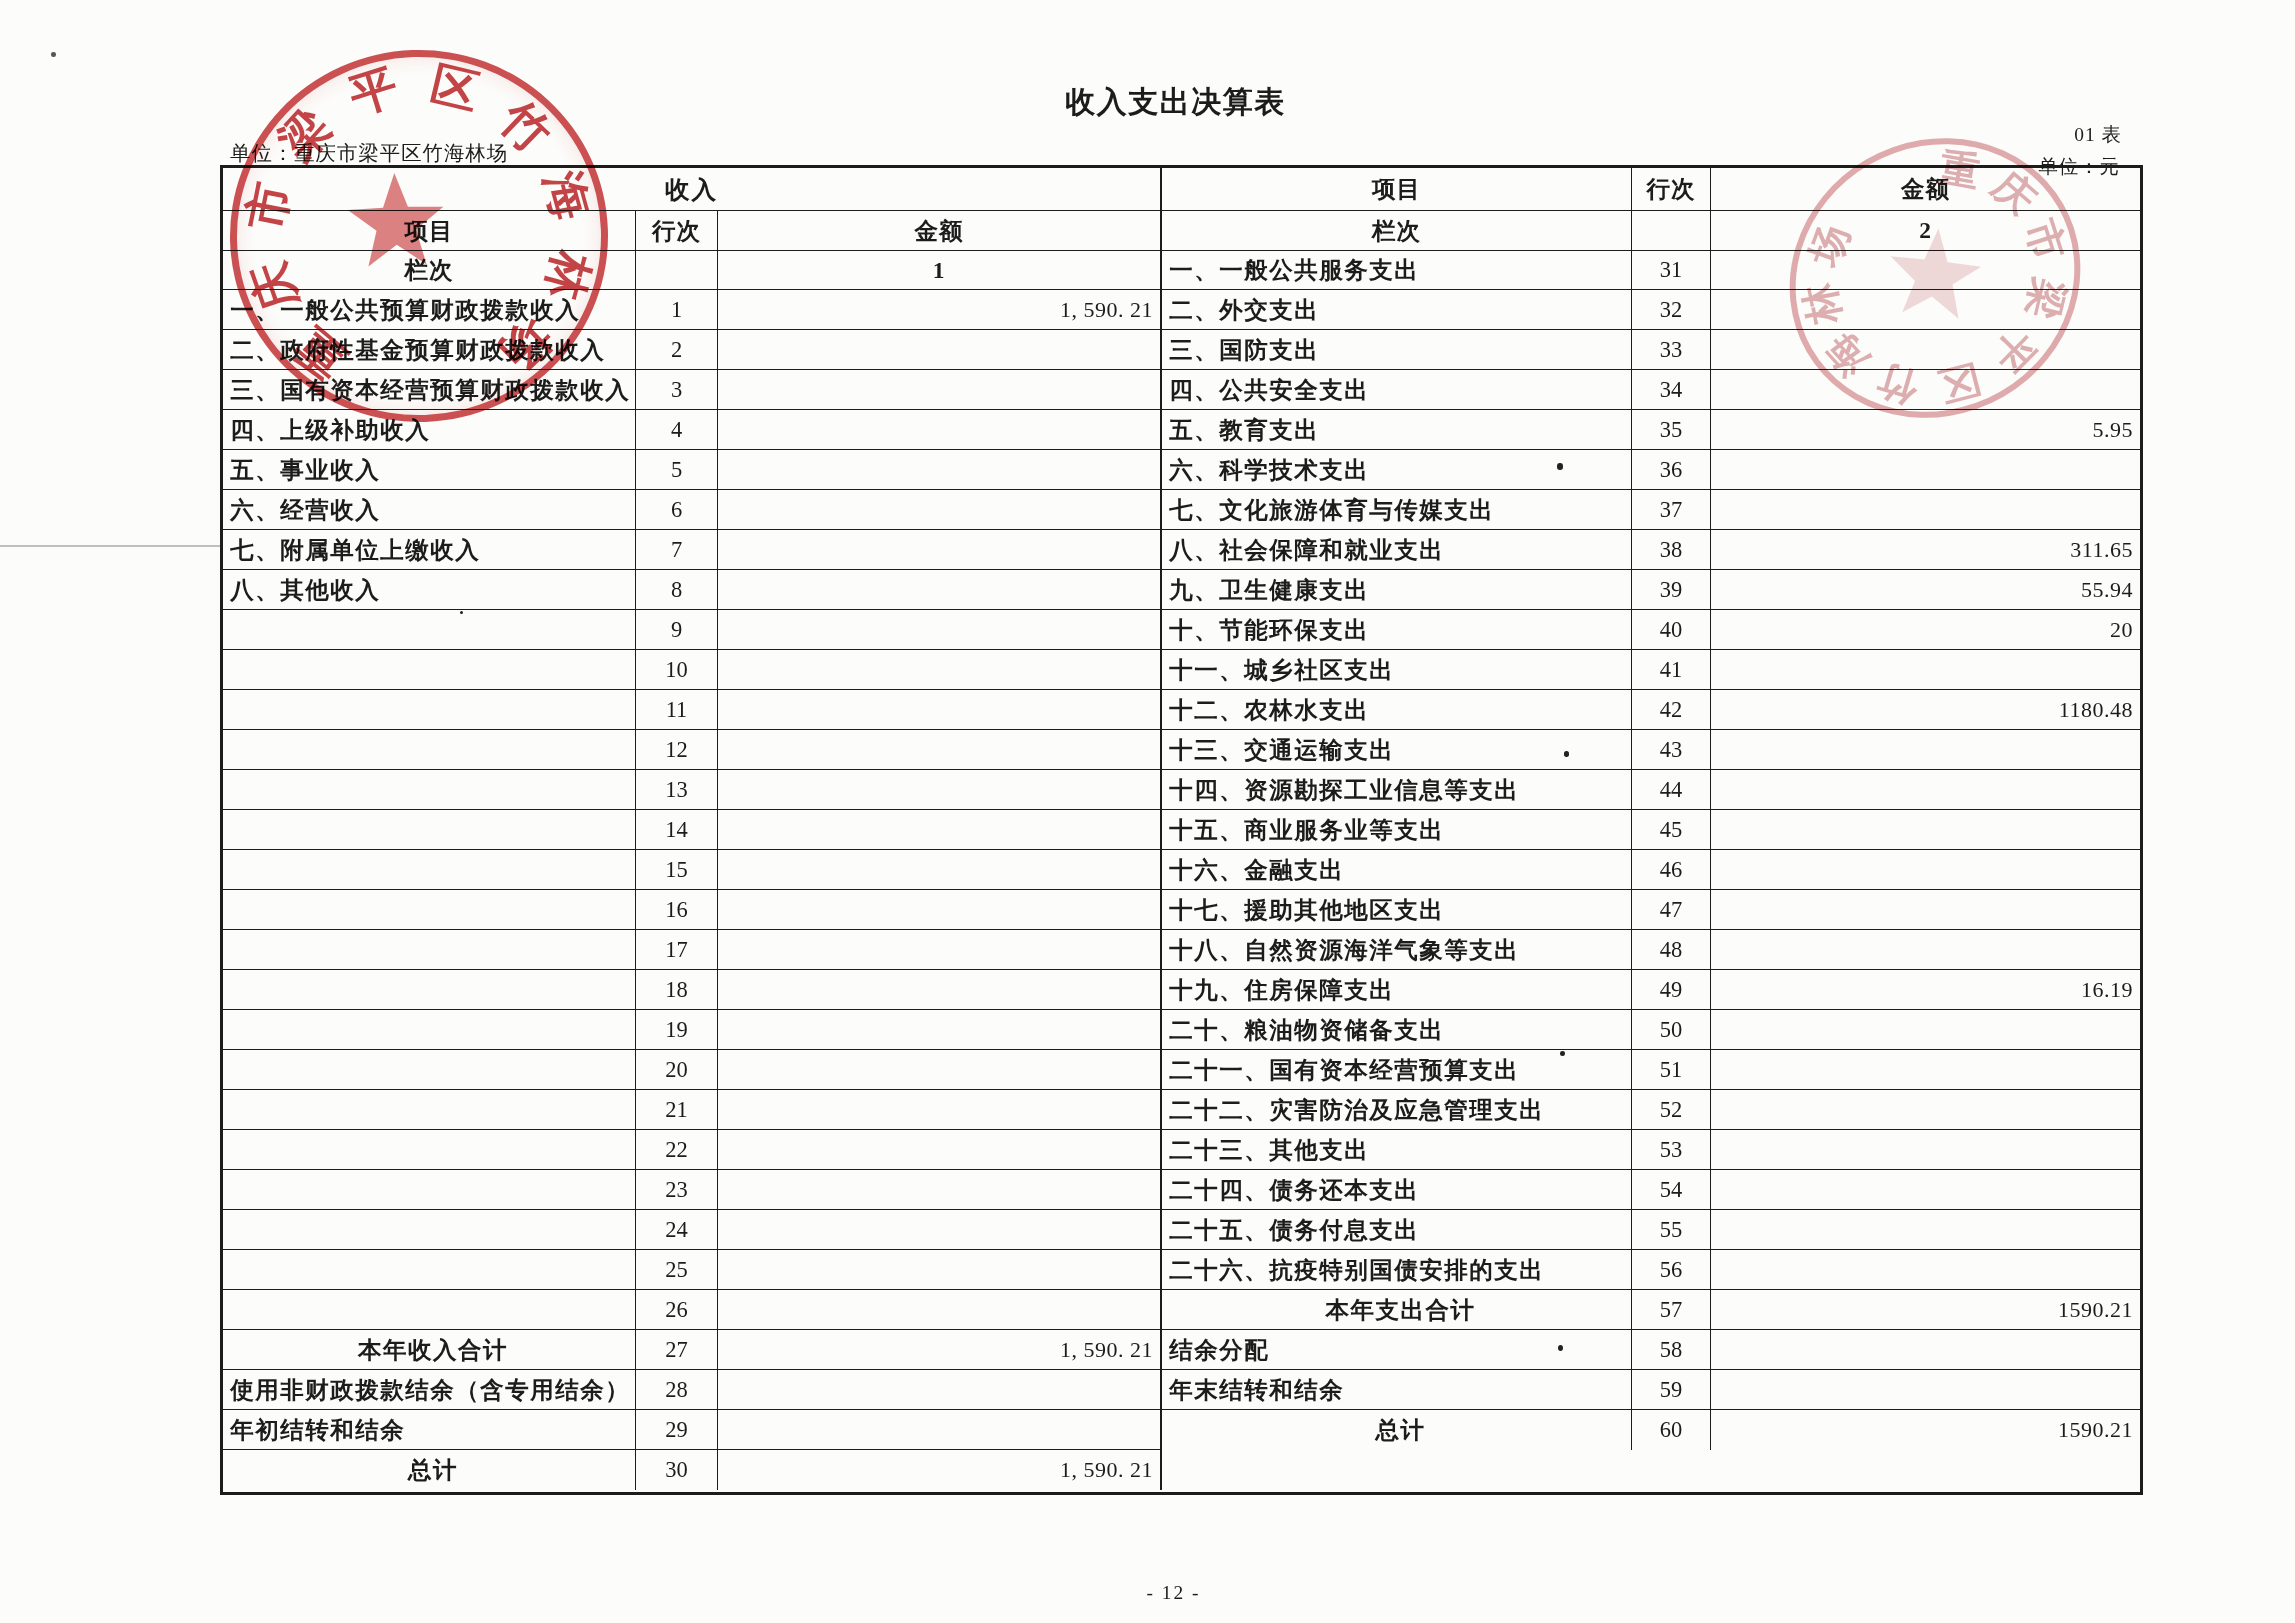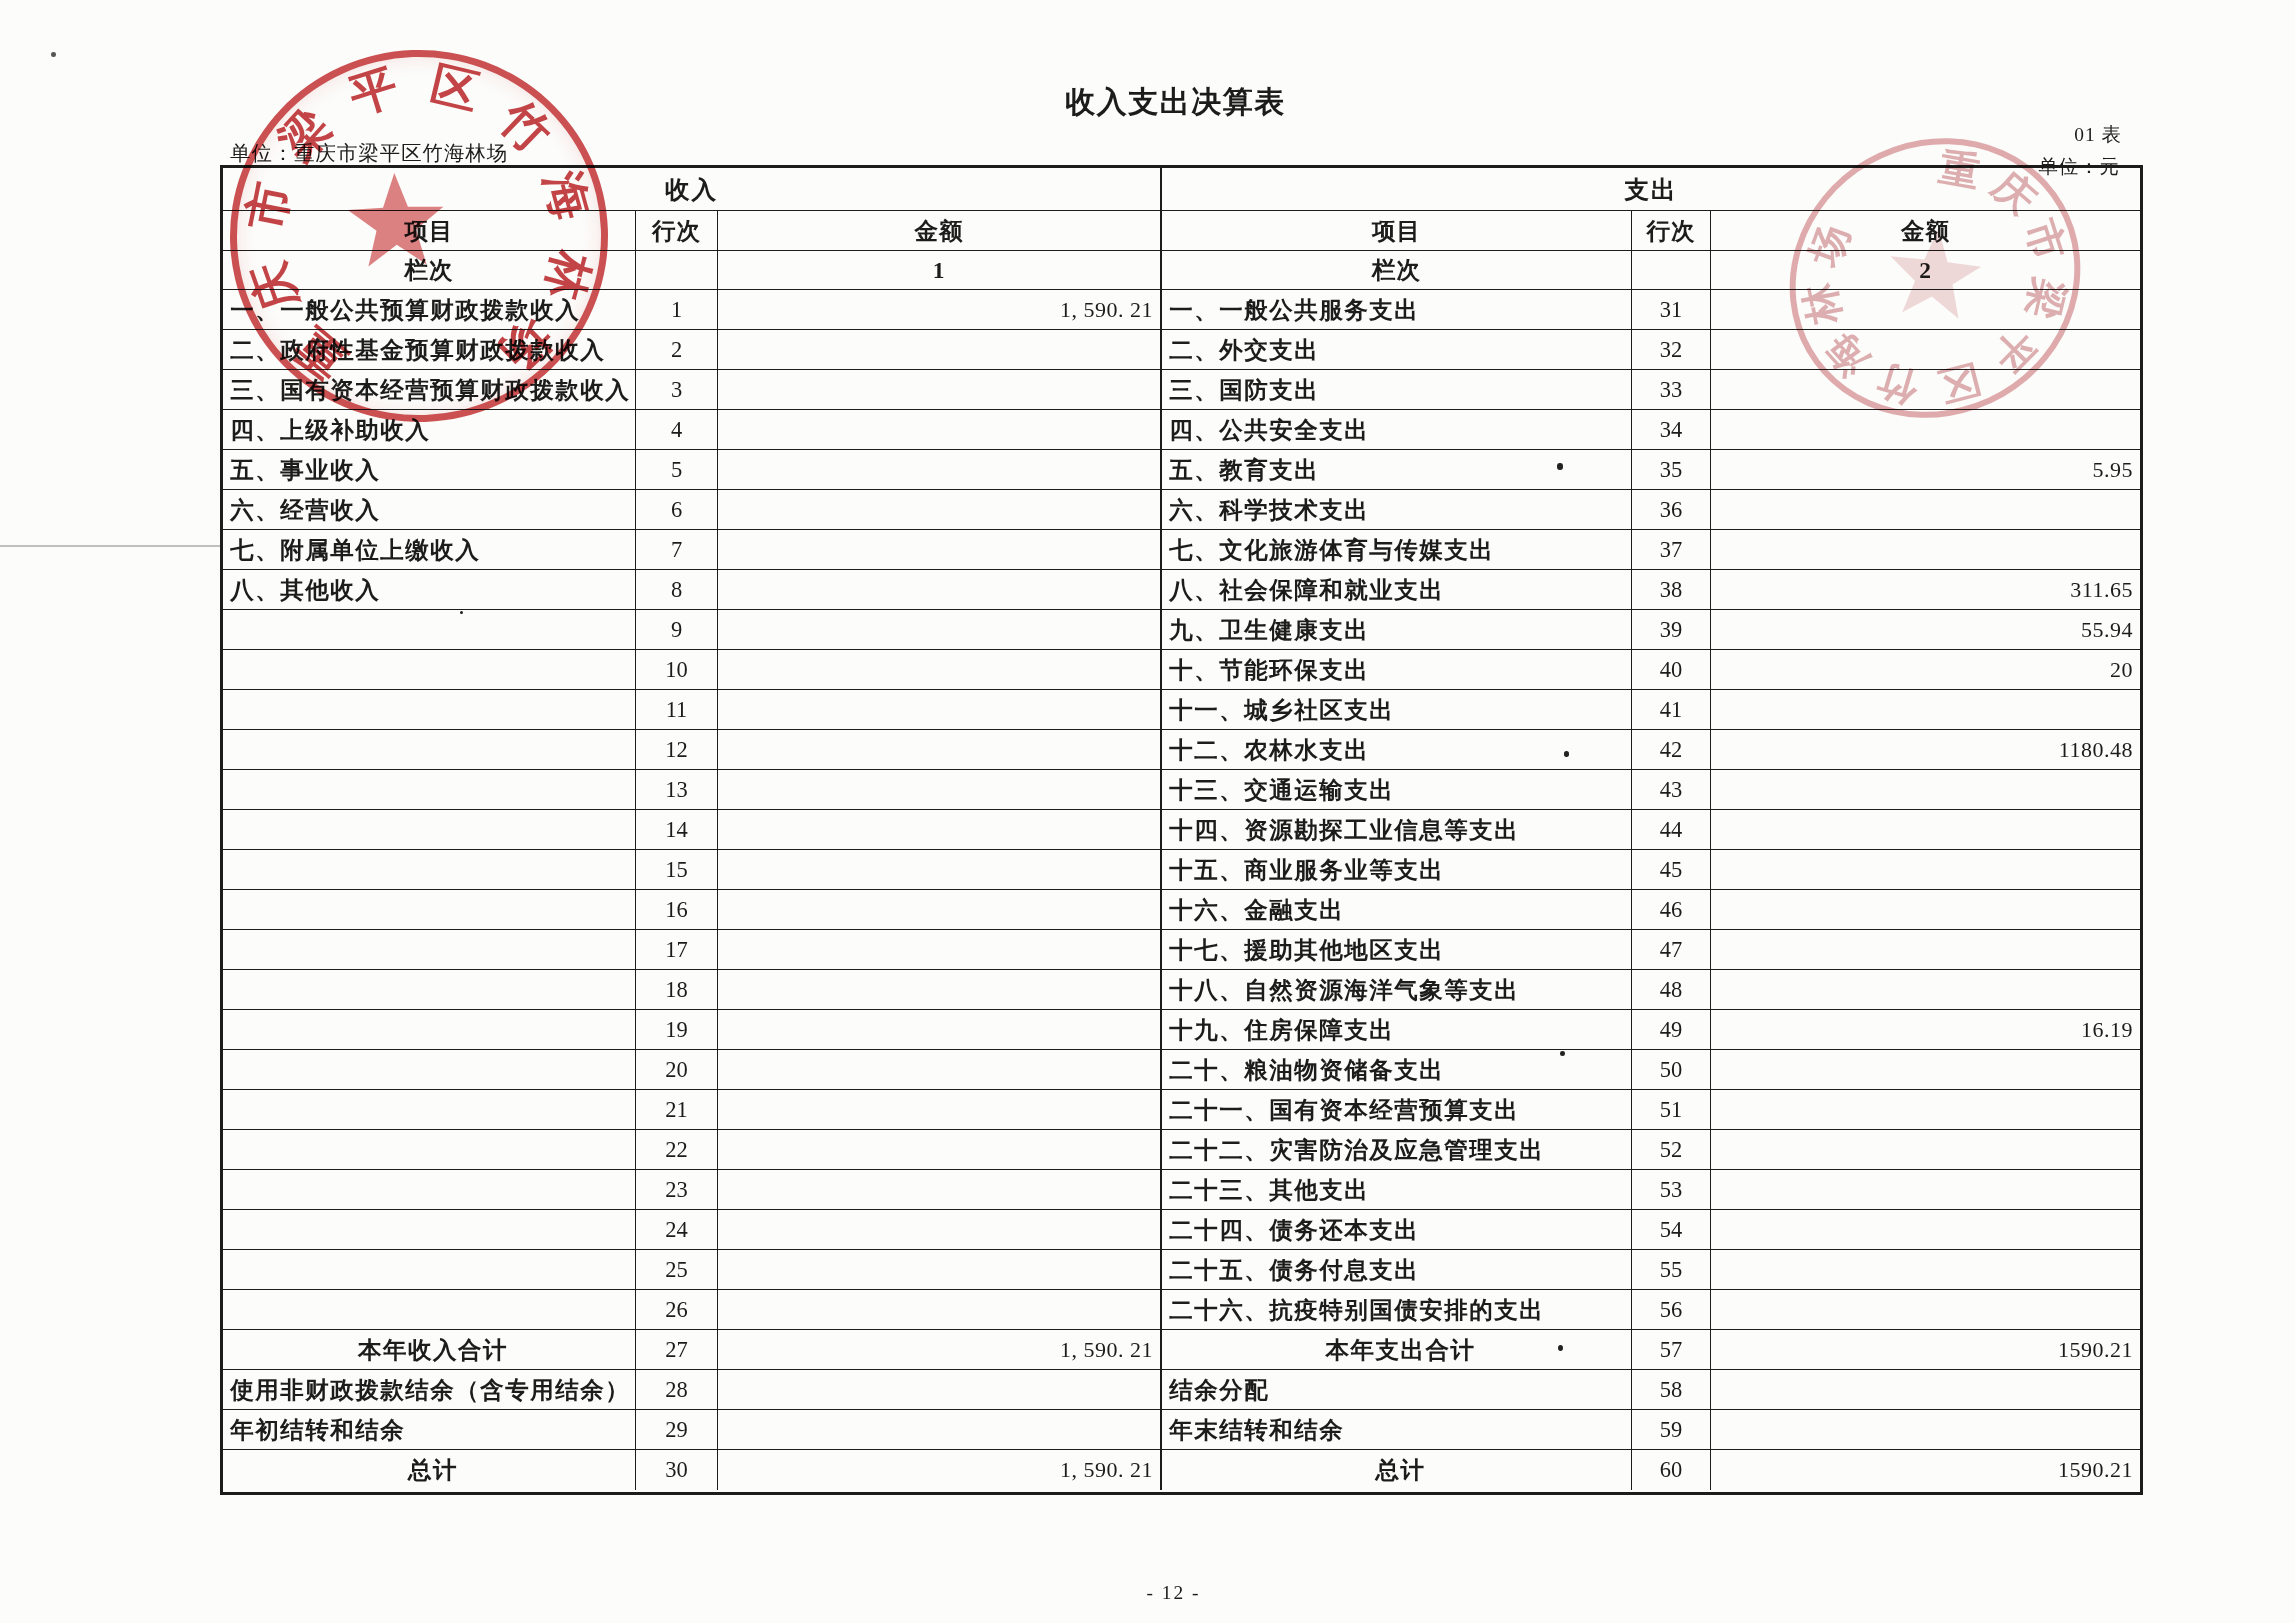--- a/index.html
+++ b/index.html
@@ -88,21 +88,20 @@
       <div class="c colh">项目</div>
       <div class="c colh">行次</div>
       <div class="c colh divR">金额</div>
       <div class="c colh">栏次</div>
       <div class="c colh"></div>
       <div class="c colh divR">1</div>
       <div id="income-rows" style="display:contents"><div class="c item">一、一般公共预算财政拨款收入</div><div class="c no">1</div><div class="c amt divR">1, 590. 21</div><div class="c item">二、政府性基金预算财政拨款收入</div><div class="c no">2</div><div class="c amt divR"></div><div class="c item">三、国有资本经营预算财政拨款收入</div><div class="c no">3</div><div class="c amt divR"></div><div class="c item">四、上级补助收入</div><div class="c no">4</div><div class="c amt divR"></div><div class="c item">五、事业收入</div><div class="c no">5</div><div class="c amt divR"></div><div class="c item">六、经营收入</div><div class="c no">6</div><div class="c amt divR"></div><div class="c item">七、附属单位上缴收入</div><div class="c no">7</div><div class="c amt divR"></div><div class="c item">八、其他收入</div><div class="c no">8</div><div class="c amt divR"></div><div class="c item"></div><div class="c no">9</div><div class="c amt divR"></div><div class="c item"></div><div class="c no">10</div><div class="c amt divR"></div><div class="c item"></div><div class="c no">11</div><div class="c amt divR"></div><div class="c item"></div><div class="c no">12</div><div class="c amt divR"></div><div class="c item"></div><div class="c no">13</div><div class="c amt divR"></div><div class="c item"></div><div class="c no">14</div><div class="c amt divR"></div><div class="c item"></div><div class="c no">15</div><div class="c amt divR"></div><div class="c item"></div><div class="c no">16</div><div class="c amt divR"></div><div class="c item"></div><div class="c no">17</div><div class="c amt divR"></div><div class="c item"></div><div class="c no">18</div><div class="c amt divR"></div><div class="c item"></div><div class="c no">19</div><div class="c amt divR"></div><div class="c item"></div><div class="c no">20</div><div class="c amt divR"></div><div class="c item"></div><div class="c no">21</div><div class="c amt divR"></div><div class="c item"></div><div class="c no">22</div><div class="c amt divR"></div><div class="c item"></div><div class="c no">23</div><div class="c amt divR"></div><div class="c item"></div><div class="c no">24</div><div class="c amt divR"></div><div class="c item"></div><div class="c no">25</div><div class="c amt divR"></div><div class="c item"></div><div class="c no">26</div><div class="c amt divR"></div><div class="c item ctr">本年收入合计</div><div class="c no">27</div><div class="c amt divR">1, 590. 21</div><div class="c item">使用非财政拨款结余（含专用结余）</div><div class="c no">28</div><div class="c amt divR"></div><div class="c item">年初结转和结余</div><div class="c no">29</div><div class="c amt divR"></div><div class="c item ctr last">总计</div><div class="c no last">30</div><div class="c amt divR last">1, 590. 21</div></div>
     </div>
 
     <div class="half r">
-      <div class="c sec noR">支出</div>
       <div class="c colh">项目</div>
       <div class="c colh">行次</div>
       <div class="c colh noR">金额</div>
       <div class="c colh">栏次</div>
       <div class="c colh"></div>
       <div class="c colh noR">2</div>
       <div id="expense-rows" style="display:contents"><div class="c item">一、一般公共服务支出</div><div class="c no">31</div><div class="c amt noR"></div><div class="c item">二、外交支出</div><div class="c no">32</div><div class="c amt noR"></div><div class="c item">三、国防支出</div><div class="c no">33</div><div class="c amt noR"></div><div class="c item">四、公共安全支出</div><div class="c no">34</div><div class="c amt noR"></div><div class="c item">五、教育支出</div><div class="c no">35</div><div class="c amt noR">5.95</div><div class="c item">六、科学技术支出</div><div class="c no">36</div><div class="c amt noR"></div><div class="c item">七、文化旅游体育与传媒支出</div><div class="c no">37</div><div class="c amt noR"></div><div class="c item">八、社会保障和就业支出</div><div class="c no">38</div><div class="c amt noR">311.65</div><div class="c item">九、卫生健康支出</div><div class="c no">39</div><div class="c amt noR">55.94</div><div class="c item">十、节能环保支出</div><div class="c no">40</div><div class="c amt noR">20</div><div class="c item">十一、城乡社区支出</div><div class="c no">41</div><div class="c amt noR"></div><div class="c item">十二、农林水支出</div><div class="c no">42</div><div class="c amt noR">1180.48</div><div class="c item">十三、交通运输支出</div><div class="c no">43</div><div class="c amt noR"></div><div class="c item">十四、资源勘探工业信息等支出</div><div class="c no">44</div><div class="c amt noR"></div><div class="c item">十五、商业服务业等支出</div><div class="c no">45</div><div class="c amt noR"></div><div class="c item">十六、金融支出</div><div class="c no">46</div><div class="c amt noR"></div><div class="c item">十七、援助其他地区支出</div><div class="c no">47</div><div class="c amt noR"></div><div class="c item">十八、自然资源海洋气象等支出</div><div class="c no">48</div><div class="c amt noR"></div><div class="c item">十九、住房保障支出</div><div class="c no">49</div><div class="c amt noR">16.19</div><div class="c item">二十、粮油物资储备支出</div><div class="c no">50</div><div class="c amt noR"></div><div class="c item">二十一、国有资本经营预算支出</div><div class="c no">51</div><div class="c amt noR"></div><div class="c item">二十二、灾害防治及应急管理支出</div><div class="c no">52</div><div class="c amt noR"></div><div class="c item">二十三、其他支出</div><div class="c no">53</div><div class="c amt noR"></div><div class="c item">二十四、债务还本支出</div><div class="c no">54</div><div class="c amt noR"></div><div class="c item">二十五、债务付息支出</div><div class="c no">55</div><div class="c amt noR"></div><div class="c item">二十六、抗疫特别国债安排的支出</div><div class="c no">56</div><div class="c amt noR"></div><div class="c item ctr">本年支出合计</div><div class="c no">57</div><div class="c amt noR">1590.21</div><div class="c item">结余分配</div><div class="c no">58</div><div class="c amt noR"></div><div class="c item">年末结转和结余</div><div class="c no">59</div><div class="c amt noR"></div><div class="c item ctr last">总计</div><div class="c no last">60</div><div class="c amt noR last">1590.21</div></div>
     </div>
   </div>
 

